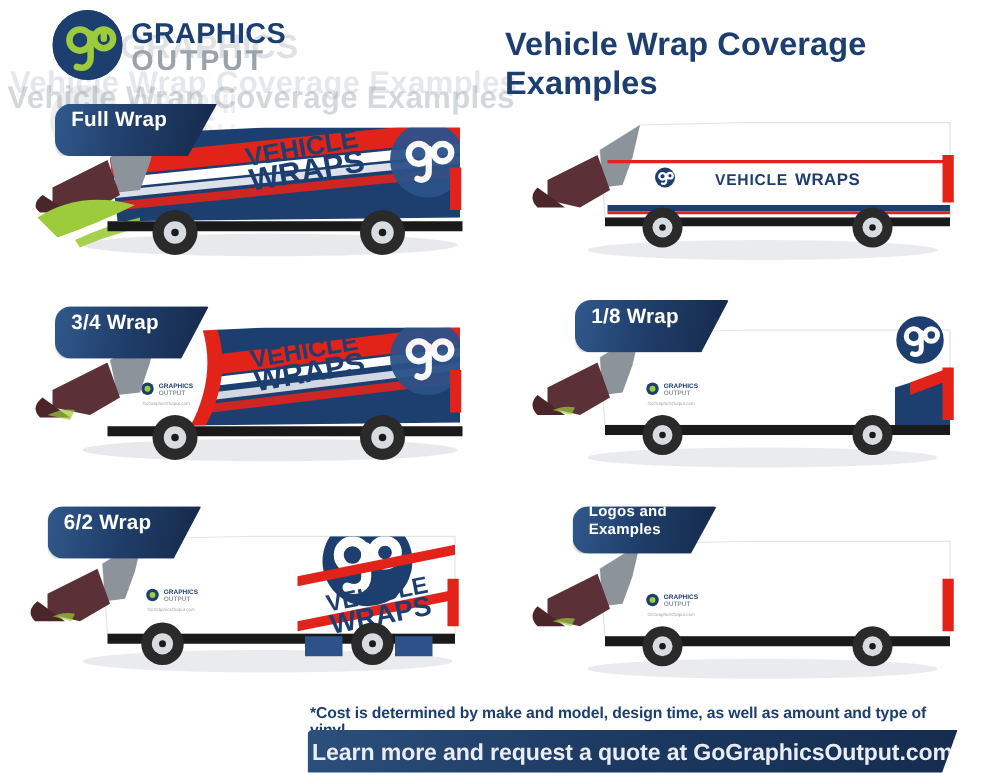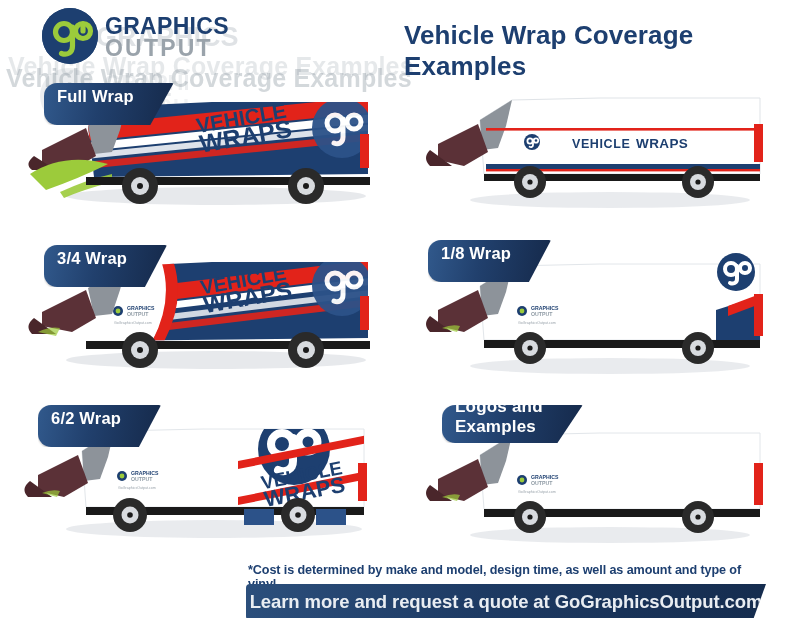--- a/index.html
+++ b/index.html
@@ -35,21 +35,21 @@
 
   
   .banner{position:absolute;height:27px;display:flex;align-items:center;
           color:#ffffff;font-weight:700;font-size:16.5px;letter-spacing:.2px;
           padding:0 14px 15px 13px;z-index:6;
           background:linear-gradient(100deg,#31598c 0%,#21406d 42%,#15294a 100%);
           border-radius:13px 2px 2px 13px;
           clip-path:polygon(0 0,100% 0,82% 100%,0 100%);
           padding-right:40px;
           box-shadow:0 1px 2px rgba(0,0,0,.25);}
-  .banner.two-line{height:23px;font-size:17px;line-height:1.12;align-items:center;}
+  .banner.two-line{height:23px;font-size:12px;line-height:1.12;align-items:center;margin-left:16px;}
   .banner .bl{display:block;}
 
   
   .cell{position:absolute;}
   .van{position:absolute;left:0;top:0;}
 
   
   .note{position:absolute;left:248px;top:563px;width:520px;
         font-size:12.6px;font-weight:700;color:#1d3f70;letter-spacing:-.1px;}
   .cta{position:absolute;left:246px;top:584px;height:36px;width:520px;
@@ -293,21 +293,21 @@
           <circle cx="110" cy="108" r="16" fill="#2a2a2a"></circle>
           <circle cx="110" cy="108" r="8" fill="#d8dbdf"></circle>
           <circle cx="110" cy="108" r="2.6" fill="#1a1a1a"></circle>
         </g>
       <g>
           <circle cx="278" cy="108" r="16" fill="#2a2a2a"></circle>
           <circle cx="278" cy="108" r="8" fill="#d8dbdf"></circle>
           <circle cx="278" cy="108" r="2.6" fill="#1a1a1a"></circle>
         </g>
     </svg>
-    <div class="banner" style="left:8px;top:0px;">
+    <div class="banner" style="left:40px;top:0px;">
       <span>1/8 Wrap</span>
     </div>
   </div>
 
   <div class="cell" style="left:16px;top:405px;width:380px;height:150px;">
     <svg class="van" width="380" height="150" viewBox="0 0 380 150">
       <defs>
           <clipPath id="bodyHalf">
             <path d="M66 46 L98 26 L188 24 L348 24 L348 102 L70 102 Z"></path>
           </clipPath>

